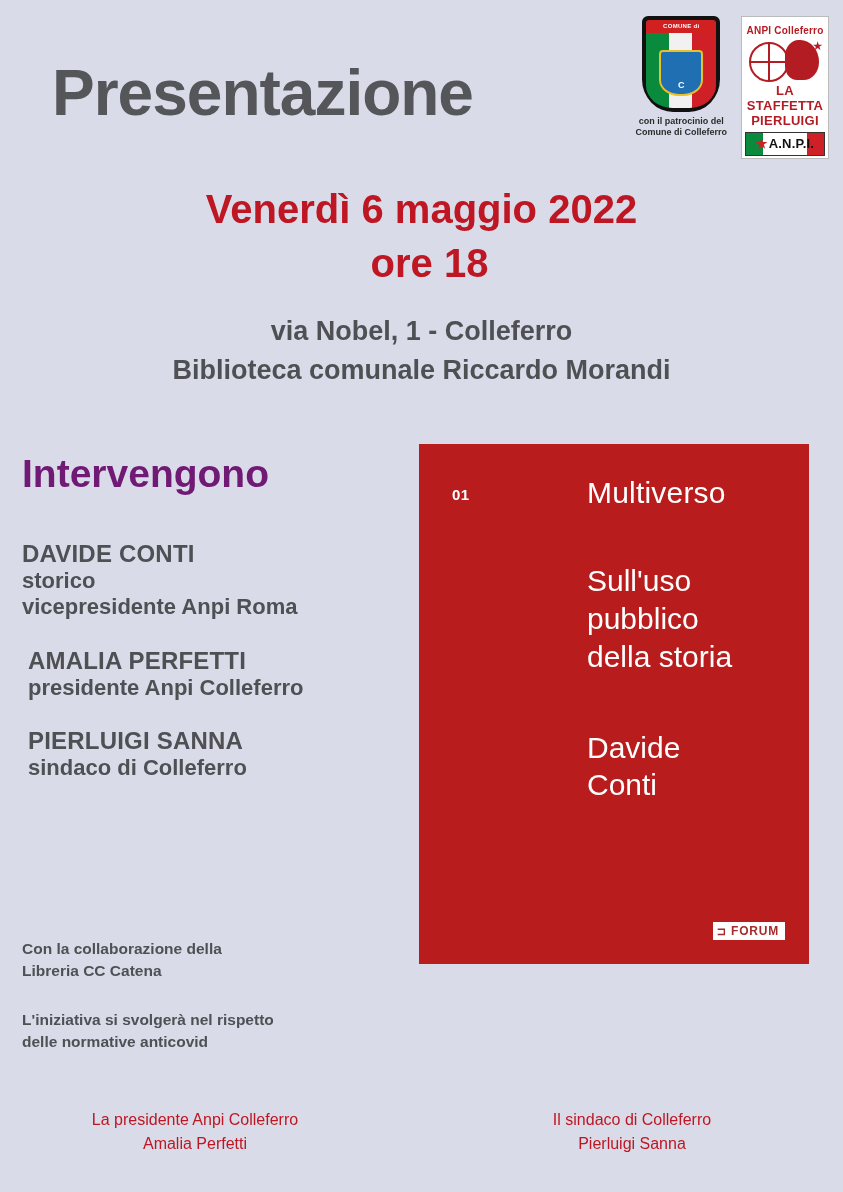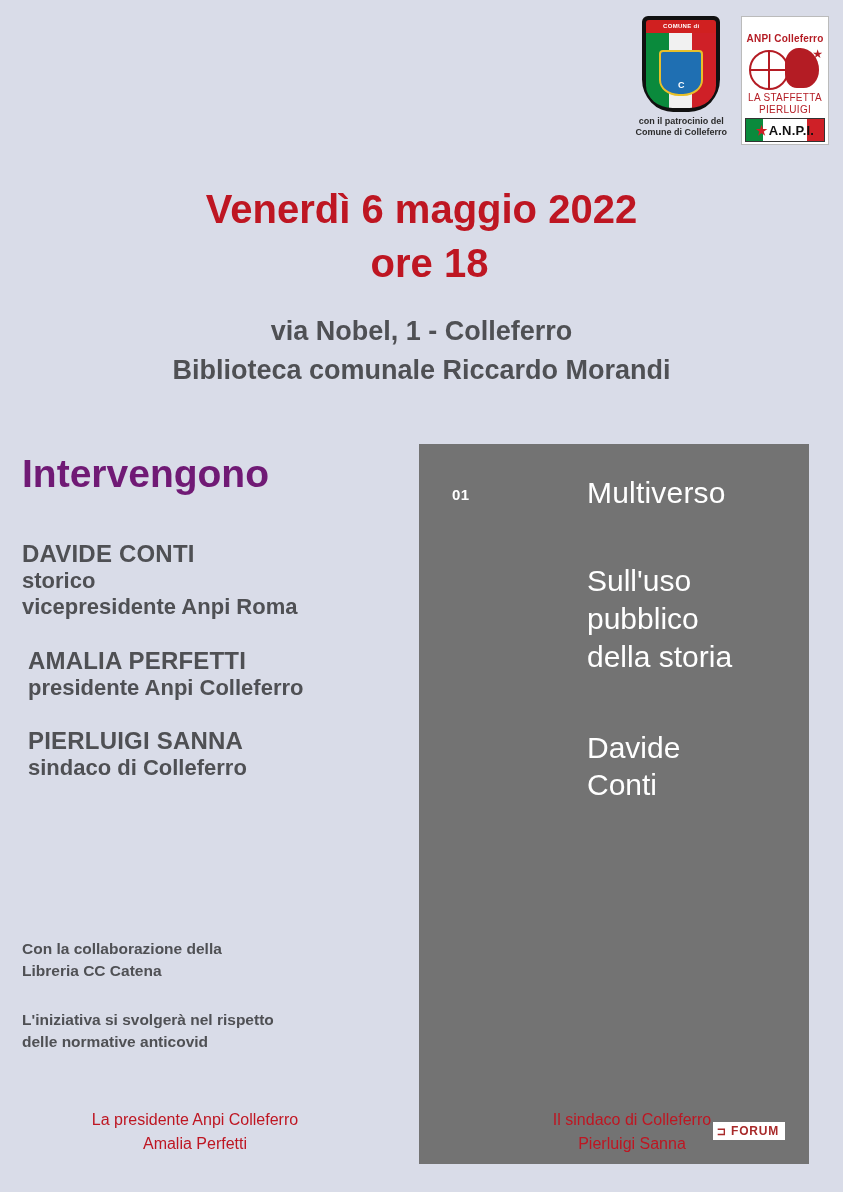--- a/index.html
+++ b/index.html
@@ -95,21 +95,21 @@
     line-height: 1.2;
     color: #2b2b2b;
     text-align: center;
     font-weight: bold;
   }
   .anpi-box {
     width: 88px;
     background: #fff;
     border: 1px solid #bbb;
     box-sizing: border-box;
-    padding: 16px 3px 2px;
+    padding: 8px 3px 2px;
     text-align: center;
   }
   .anpi-title {
     font-size: 10px;
     font-weight: bold;
     color: #b41c24;
     letter-spacing: .2px;
   }
   .anpi-art {
     height: 44px;
@@ -145,22 +145,22 @@
     border-radius: 40% 55% 45% 35%;
   }
   .anpi-art .star {
     position: absolute;
     right: 2px; top: 2px;
     color: #b41c24;
     font-size: 12px;
     line-height: 1;
   }
   .anpi-sub {
-    font-size: 10px;
-    font-weight: normal;
+    font-size: 13px;
+    font-weight: bold;
     color: #b41c24;
     line-height: 1.15;
     letter-spacing: .3px;
   }
   .anpi-flag {
     margin-top: 3px;
     height: 24px;
     background: linear-gradient(90deg,#0a8a3c 0 22%, #ffffff 22% 78%, #cf2027 78% 100%);
     border: 1px solid #333;
     display: flex;
@@ -249,22 +249,22 @@
     line-height: 1.45;
   }
   .notes .block2 { margin-top: 26px; }
 
   
   .cover {
     position: absolute;
     left: 419px;
     top: 444px;
     width: 390px;
-    height: 720px;
-    background: #737373;
+    height: 520px;
+    background: #b91c1c;
     color: #fff;
   }
   .cover .num {
     position: absolute;
     left: 33px;
     top: 42px;
     font-size: 15px;
     font-weight: bold;
     letter-spacing: .5px;
   }
@@ -353,20 +353,21 @@
       </div>
       <div class="anpi-sub">LA STAFFETTA</div>
       <div class="anpi-sub">PIERLUIGI</div>
       <div class="anpi-flag">
         <span class="redstar">★</span>
         <span>A.N.P.I.</span>
       </div>
     </div>
   </div>
 
+  <div class="title">Presentazione</div>
 
   <div class="date">
     <span>Venerdì 6 maggio 2022</span>
     <span class="line2">ore 18</span>
   </div>
 
   <div class="venue">
     <div>via Nobel, 1 - Colleferro</div>
     <div>Biblioteca comunale Riccardo Morandi</div>
   </div>

